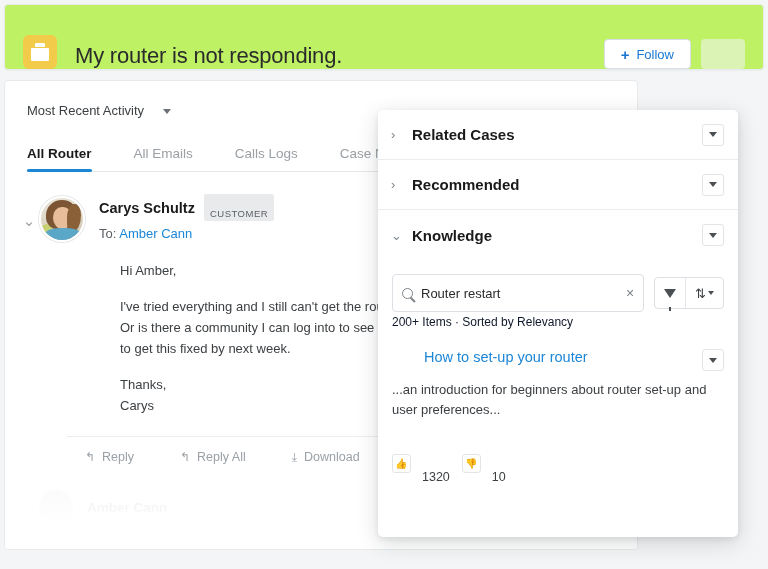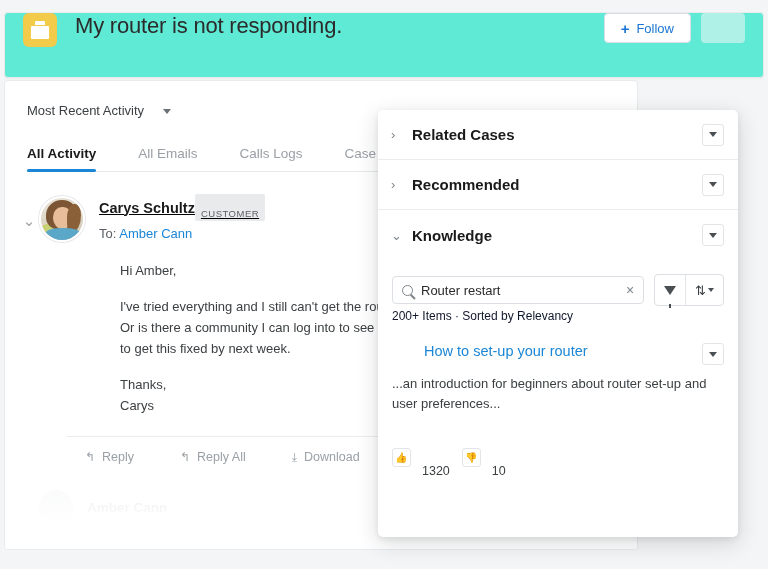--- a/index.html
+++ b/index.html
@@ -6,23 +6,23 @@
   html, body {
     width: 768px; height: 569px;
     background: #f4f5f6;
     font-family: "Liberation Sans", sans-serif;
     overflow: hidden;
   }
   #root { position: relative; width: 768px; height: 569px; background: #f4f5f6; }
 
   
   .case-header {
-    position: absolute; left: 4px; top: 12px; width: 760px; height: 66px;
-    background: #5eead4; border: 1px solid #e8eaec; border-radius: 4px;
-    display: flex; align-items: flex-start; padding: 0 18px;
+    position: absolute; left: 4px; top: 4px; width: 760px; height: 66px;
+    background: #bef264; border: 1px solid #e8eaec; border-radius: 4px;
+    display: flex; align-items: flex-end; padding: 0 18px;
     box-shadow: 0 1px 2px rgba(0,0,0,0.04);
   }
   .case-icon {
     width: 34px; height: 34px; border-radius: 6px; background: #f2cb4b;
     position: relative; flex: 0 0 auto;
   }
   .case-icon .body {
     position: absolute; left: 8px; top: 13px; width: 18px; height: 13px;
     background: #ffffff; border-radius: 1px;
   }
@@ -103,21 +103,21 @@
   }
   .avatar .shirt {
     position: absolute; left: 4px; bottom: -2px; width: 36px; height: 14px;
     border-radius: 42% 42% 0 0; background: #5aa7c8;
   }
   .avatar .bg-leaf {
     position: absolute; left: 0px; bottom: 4px; width: 12px; height: 12px;
     border-radius: 50%; background: #c3d066; opacity: .85;
   }
   .msg-body { margin-left: 14px; flex: 1; min-width: 0; }
-  .msg-name-row { display: flex; align-items: center; gap: 0; text-decoration: underline; }
+  .msg-name-row { display: flex; align-items: center; gap: 9px; }
   .msg-name { font-size: 14.5px; font-weight: bold; color: #1a1a1a; }
   .badge {
     background: #e9eaec; color: #5a6066; font-size: 9.5px; letter-spacing: .5px;
     padding: 14px 6px 2px; border-radius: 2px;
   }
   .msg-to { font-size: 13px; color: #5a6066; margin-top: 5px; }
   .msg-to a { color: #1b86d6; text-decoration: none; }
   .msg-text { margin-top: 19px; font-size: 13px; color: #3c4043; line-height: 21px; margin-left: 21px; }
   .msg-text p { margin: 0; }
   .msg-text .gap { height: 15px; }
@@ -167,21 +167,21 @@
     display: flex; align-items: center; justify-content: center; cursor: pointer;
   }
   .dd-tri {
     width: 0; height: 0; border-left: 4px solid transparent;
     border-right: 4px solid transparent; border-top: 5px solid #4a4f54;
   }
 
   .kn-body { padding: 14px 14px 0 14px; }
   .search-row { display: flex; align-items: center; gap: 10px; }
   .search-box {
-    flex: 1; display: flex; align-items: center; height: 28px;
+    flex: 1; display: flex; align-items: center; height: 38px;
     border: 1px solid #dcdfe3; border-radius: 4px; padding: 0 9px; background: #fff;
   }
   .mag {
     width: 11px; height: 11px; border: 1.6px solid #7d848b; border-radius: 50%;
     position: relative; flex: 0 0 auto; margin-right: 8px;
   }
   .mag::after {
     content: ""; position: absolute; right: -4px; bottom: -3px;
     width: 6px; height: 1.6px; background: #7d848b; transform: rotate(45deg);
   }
@@ -249,21 +249,21 @@
   </div>
 
   <div class="feed">
 
     <div class="feed-filter">
       <span>Most Recent Activity</span>
       <span class="caret-down"></span>
     </div>
 
     <div class="tabs">
-      <div class="tab active">All Activity</div>
+      <div class="tab active">All Router</div>
       <div class="tab">All Emails</div>
       <div class="tab">Calls Logs</div>
       <div class="tab">Case Note</div>
     </div>
 
     <div class="msg">
       <div class="msg-chevron">⌄</div>
       <div class="avatar">
         <div class="bg-leaf"></div>
           <div class="hair"></div>

